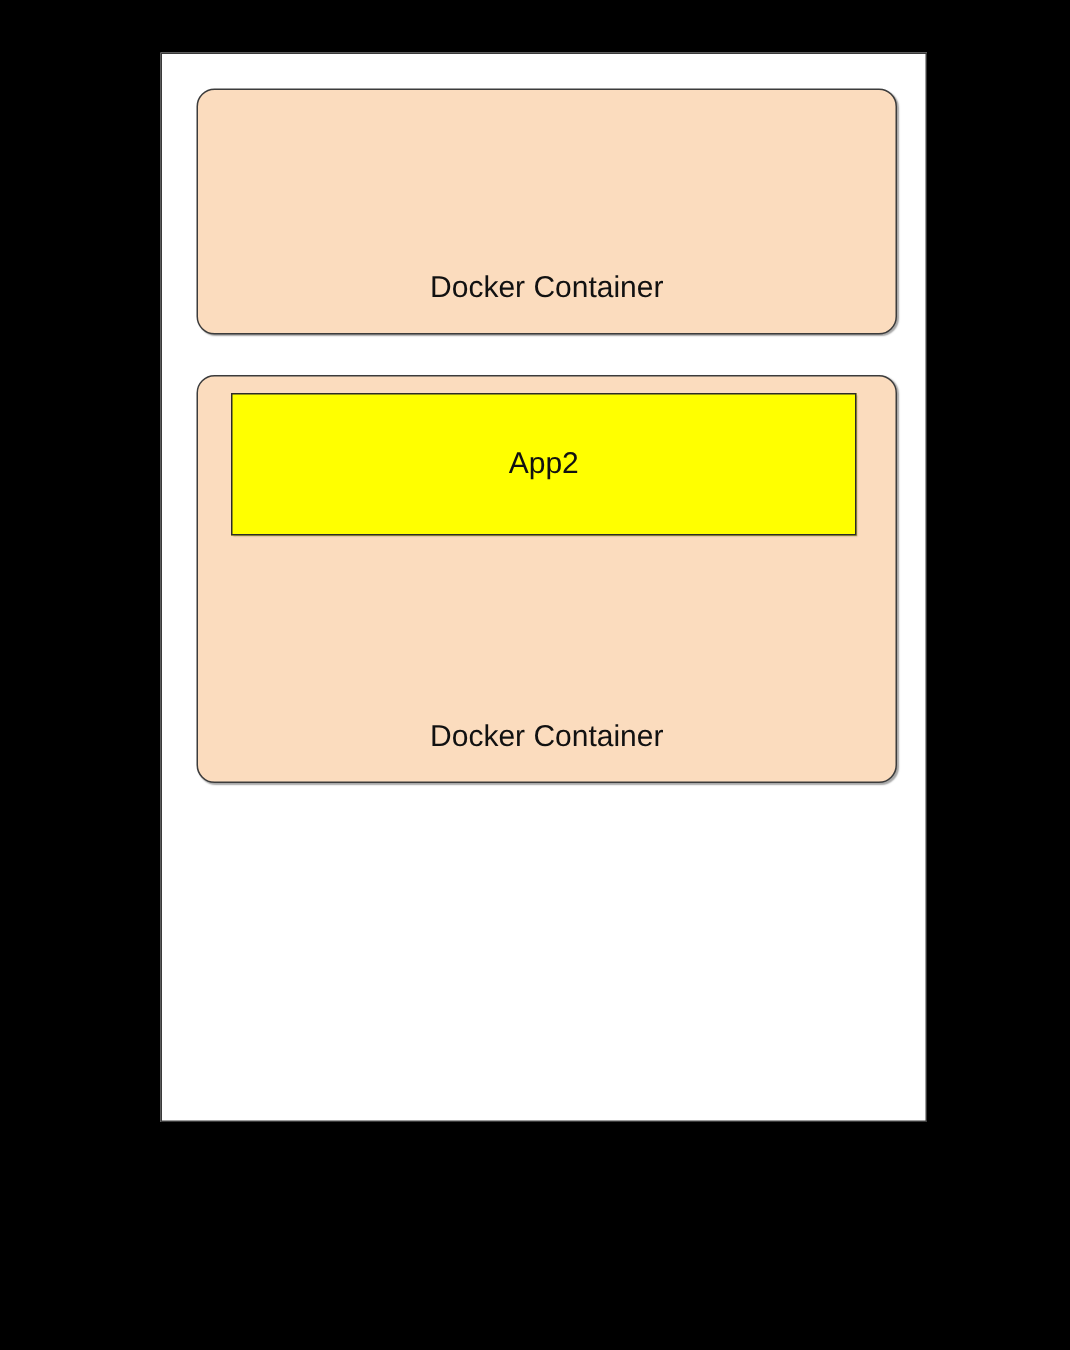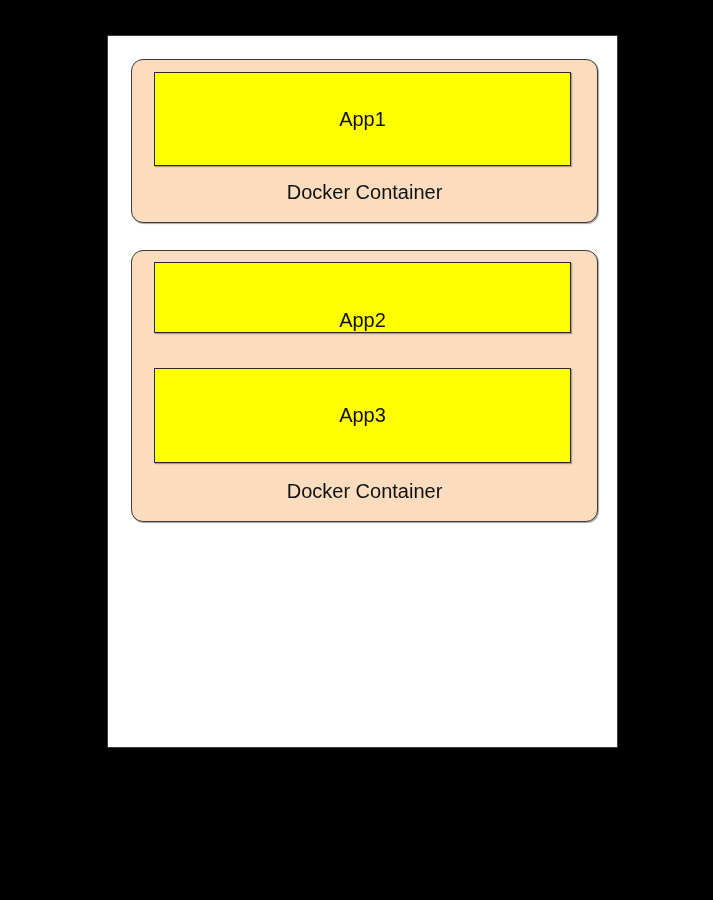--- a/index.html
+++ b/index.html
@@ -51,21 +51,21 @@
     border: 1.5px solid #2b2b2b;
     box-sizing: border-box;
     box-shadow: 1px 1px 1px rgba(0,0,0,0.3);
     display: flex;
     align-items: center;
     justify-content: center;
     font-size: 20px;
     color: #111111;
   }
   .container-box.first .app-box { top: 12px; height: 94px; }
-  .container-box.second .app-0 { top: 11px; height: 71px; align-items: flex-end; }
+  .container-box.second .app-0 { top: 11px; height: 95px; }
   .container-box.second .app-1 { top: 117px; height: 95px; }
   .container-label {
     position: absolute;
     left: 0;
     right: 0;
     bottom: 18px;
     text-align: center;
     font-size: 20px;
     color: #111111;
     margin-top: 44px;
@@ -87,31 +87,25 @@
     color: #111111;
   }
 </style>
 </head>
 <body>
 
 <div class="stage">
   <div class="page">
 
     <div class="container-box first">
-      <div class="app-box">
-        <span>App1</span>
-      </div>
       <div class="container-label">Docker Container</div>
     </div>
 
     <div class="container-box second">
       <div class="app-box app-0">
         <span>App2</span>
-      </div>
-      <div class="app-box app-1">
-        <span>App3</span>
       </div>
       <div class="container-label">Docker Container</div>
     </div>
 
 
   </div>
 </div>
 
 </body></html>

